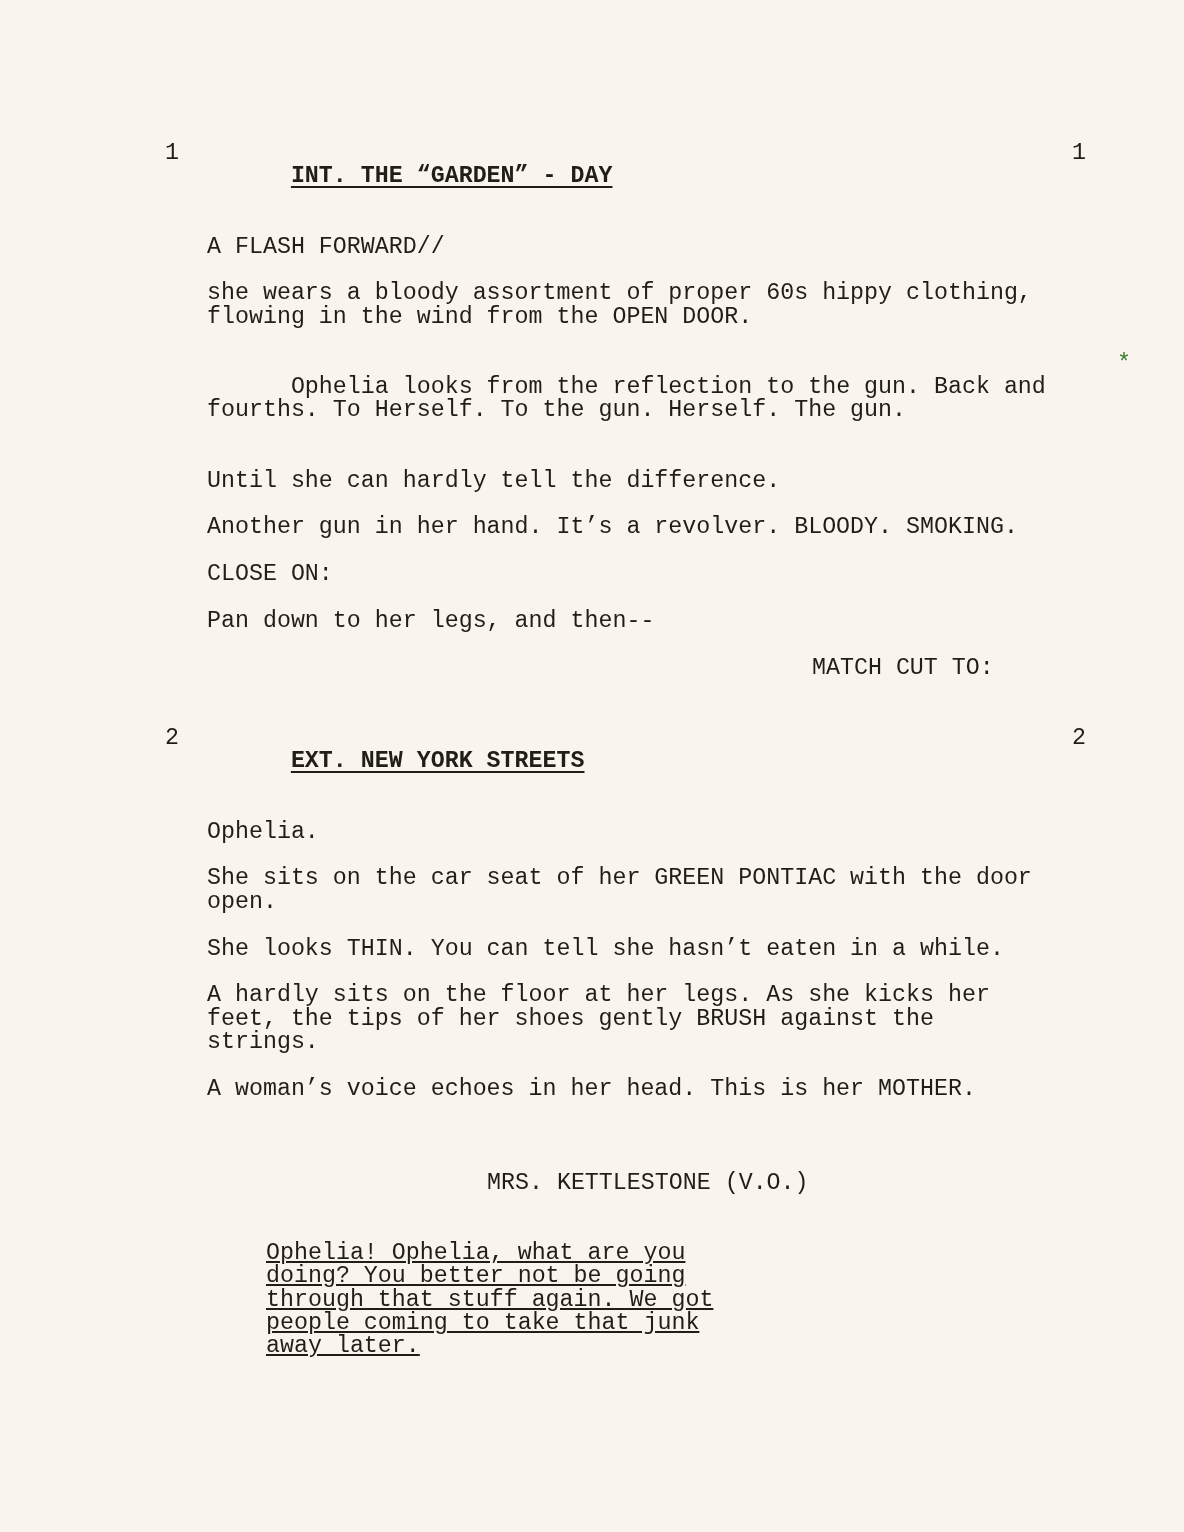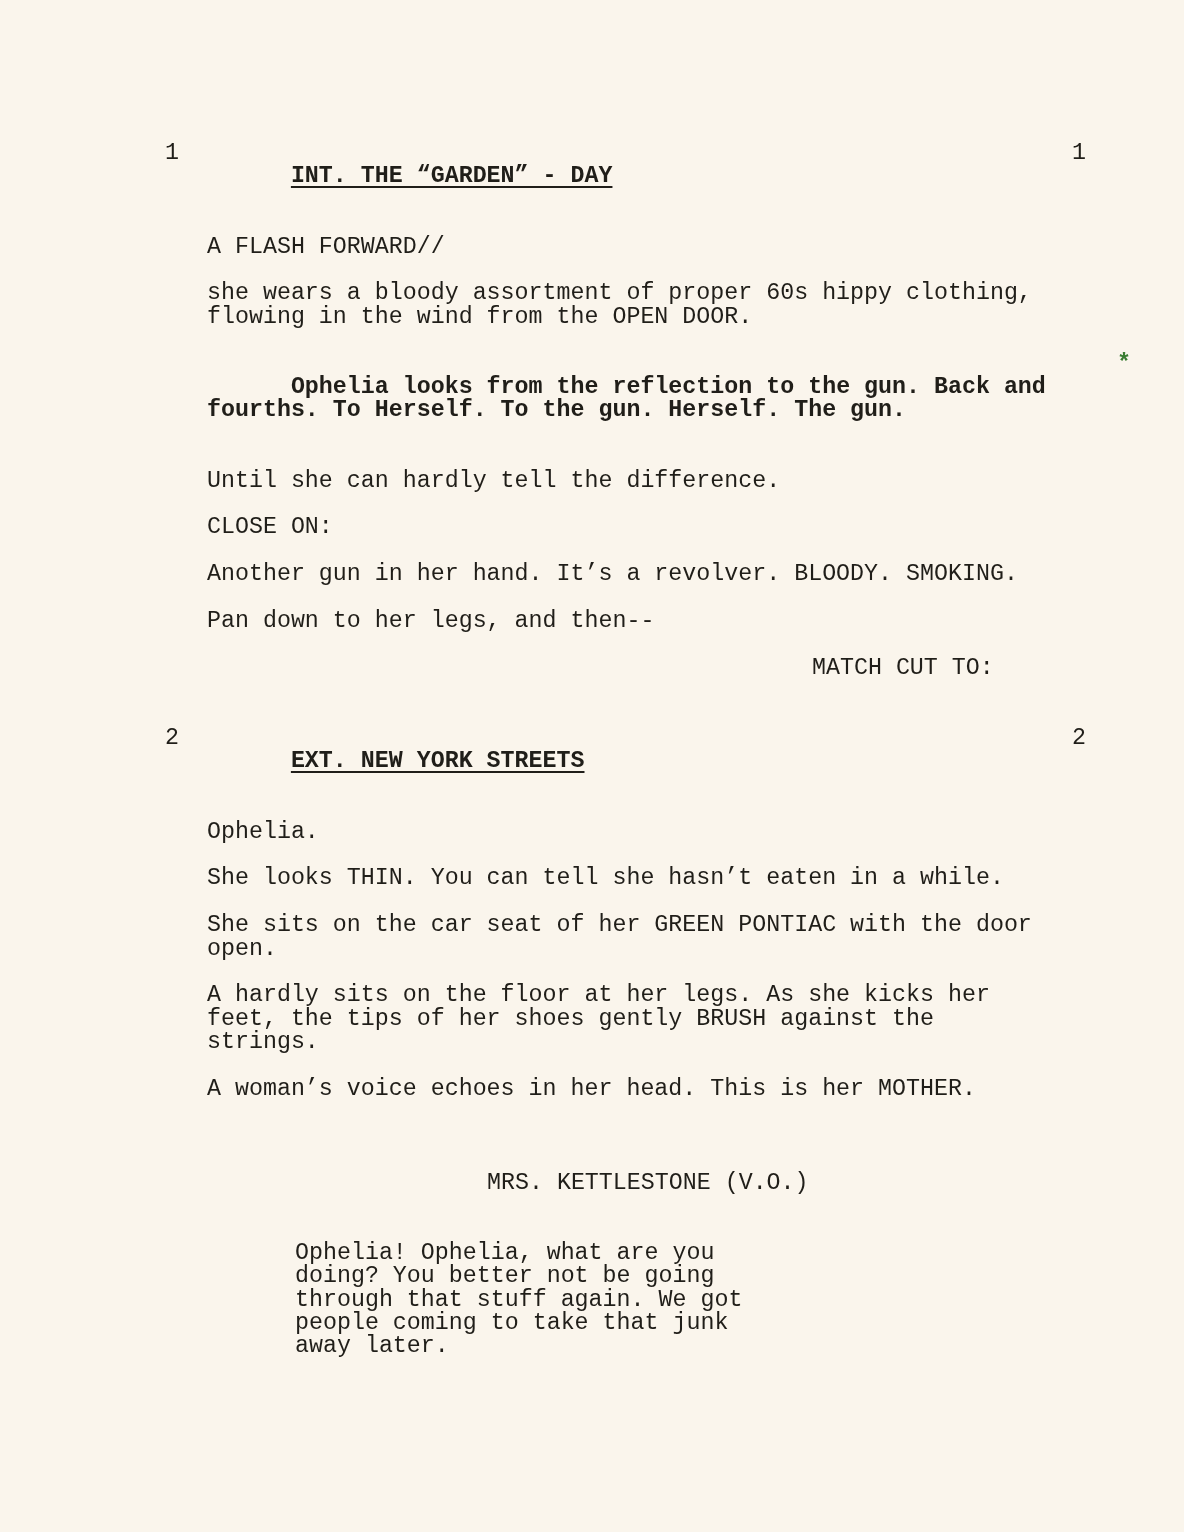--- a/index.html
+++ b/index.html
@@ -34,31 +34,31 @@
   .scene-heading-row.gap2 { margin-top: 46.8px; }
   .slug {
     font-weight: bold;
     text-decoration: underline;
     text-decoration-thickness: 2px;
     text-underline-offset: 4px;
   }
   .scene-num { position: absolute; top: 0; }
   .num-left  { left: -42px; }
   .num-right { left: 865px; }
-  .has-star { position: relative; font-weight: bold; }
+  .has-star { position: relative; }
   .rev-star {
     position: absolute;
     left: 910px;
     top: 0;
     color: #3a7d32;
   }
   .transition { margin-left: 605px; }
   .dialogue-block > div { white-space: pre; }
   .character     { margin-left: 280px; }
-  .dialogue      { margin-left: 88px; }
+  .dialogue      { margin-left: 59px; text-decoration: underline; }
 </style>
 </head>
 <body>
 
 <div class="page">
   <div class="content">
 
     <div class="scene-heading-row">
       <span class="scene-num num-left">1</span><span class="slug">INT. THE “GARDEN” - DAY</span><span class="scene-num num-right">1</span>
     </div>
@@ -69,38 +69,38 @@
     <div class="action">she wears a bloody assortment of proper 60s hippy clothing,
 flowing in the wind from the OPEN DOOR.</div>
 
     <div class="action has-star">
       <span>Ophelia looks from the reflection to the gun. Back and
 fourths. To Herself. To the gun. Herself. The gun.</span><span class="rev-star">*</span>
     </div>
 
     <div class="action">Until she can hardly tell the difference.</div>
 
+    <div class="action">Another gun in her hand. It’s a revolver. BLOODY. SMOKING.</div>
+
     <div class="action">CLOSE ON:</div>
-
-    <div class="action">Another gun in her hand. It’s a revolver. BLOODY. SMOKING.</div>
 
     <div class="action">Pan down to her legs, and then--</div>
 
     <div class="transition">MATCH CUT TO:</div>
 
     <div class="scene-heading-row gap2">
       <span class="scene-num num-left">2</span><span class="slug">EXT. NEW YORK STREETS</span><span class="scene-num num-right">2</span>
     </div>
 
     <div class="action">Ophelia.</div>
 
-    <div class="action">She looks THIN. You can tell she hasn’t eaten in a while.</div>
-
     <div class="action">She sits on the car seat of her GREEN PONTIAC with the door
 open.</div>
+
+    <div class="action">She looks THIN. You can tell she hasn’t eaten in a while.</div>
 
     <div class="action">A hardly sits on the floor at her legs. As she kicks her
 feet, the tips of her shoes gently BRUSH against the
 strings.</div>
 
     <div class="action">A woman’s voice echoes in her head. This is her MOTHER.</div>
 
     <div class="dialogue-block">
       <div class="character">MRS. KETTLESTONE (V.O.)</div>
       <div class="dialogue">Ophelia! Ophelia, what are you

